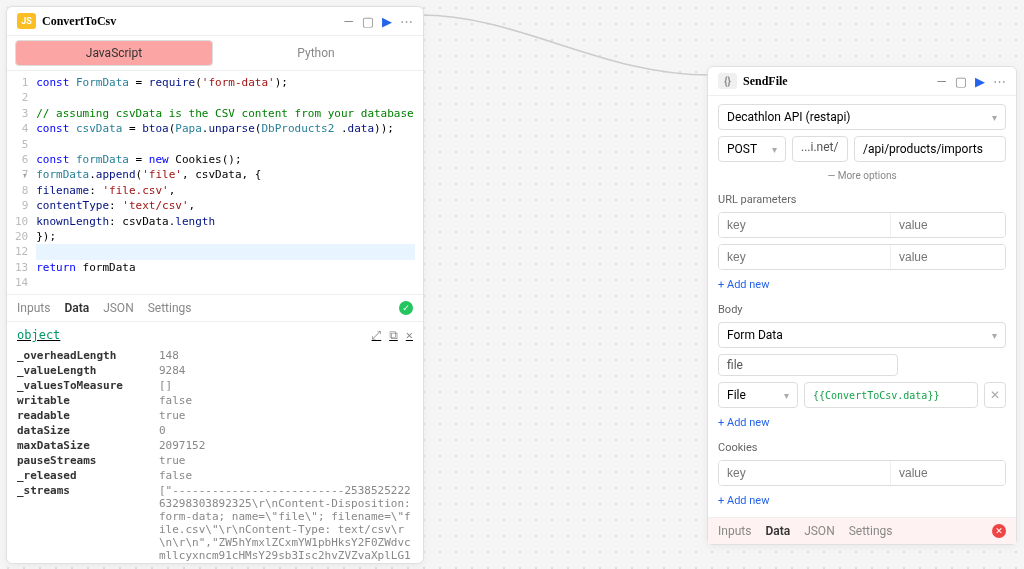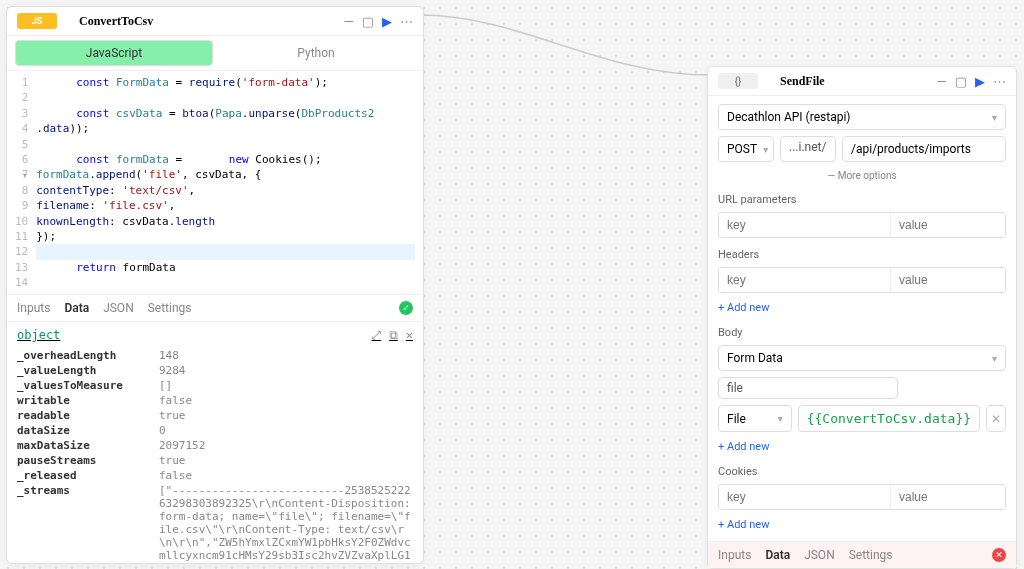--- a/index.html
+++ b/index.html
@@ -23,56 +23,56 @@
     display: flex;
     flex-direction: column;
   }
   .panel-header {
     display: flex;
     align-items: center;
     padding: 6px 10px;
     border-bottom: 1px solid #eee;
   }
   .panel-icon {
-    width: 40px; height: 16px;
+    width: 19px; height: 16px;
     background: #fbbf24;
     border-radius: 3px;
     display: flex; align-items: center; justify-content: center;
     font-size: 9px; font-weight: bold; color: #fff;
-    margin-right: 22px;
+    margin-right: 6px;
   }
   .panel-icon.send { background: #f0f0f0; color: #888; font-size: 10px; }
   .panel-title { font-weight: 600; flex: 1; font-family: Liberation Serif, serif; }
   .header-controls { display: flex; gap: 8px; align-items: center; }
   .header-controls span { color: #888; cursor: pointer; font-size: 13px; }
   .header-controls .play { color: #2563eb; }
   .lang-tabs { display: flex; padding: 4px 8px; gap: 4px; border-bottom: 1px solid #eee; }
   .lang-tab {
     flex: 1; text-align: center; padding: 5px;
     border-radius: 4px; color: #888; cursor: pointer;
     border: 1px solid transparent;
   }
-  .lang-tab.active { border: 1px solid #ddd; color: #333; background: #86efac; }
+  .lang-tab.active { border: 1px solid #ddd; color: #333; background: #fca5a5; }
   .code-area {
     display: flex;
     font-family: Menlo, Monaco, Consolas, monospace;
     font-size: 11px;
     line-height: 1.4;
     padding: 4px 0;
     min-height: 150px;
   }
   .gutter {
     text-align: right;
     color: #bbb;
     padding: 0 8px;
     user-select: none;
     min-width: 28px;
   }
   .code { flex: 1; padding-right: 8px; }
-  .code .kw { color: #0000ff; margin-left: 40px; }
+  .code .kw { color: #0000ff; }
   .code .const { color: #267f99; }
   .code .str { color: #a31515; }
   .code .prop { color: #001080; }
   .code .cmt { color: #008000; }
   .gutter-marker { color: #888; font-size: 9px; margin-right: -6px; }
   .highlight-line { background: #e8f4ff; display: block; width: 100%; }
   .bottom-tabs {
     display: flex; gap: 14px; padding: 6px 10px;
     border-top: 1px solid #eee;
     align-items: center;
@@ -132,21 +132,21 @@
   .add-link { color: #2563eb; font-size: 11px; cursor: pointer; padding: 2px 0; }
   .body-file-row { display: flex; gap: 6px; align-items: stretch; }
   .body-file-row .file-type {
     border: 1px solid #ddd; border-radius: 4px; padding: 5px 8px; width: 80px;
     display: flex; align-items: center; font-size: 12px;
   }
   .body-file-row .file-val {
     border: 1px solid #ddd; border-radius: 4px; padding: 5px 8px; flex: 1;
     display: flex; align-items: center;
   }
-  .expr { color: #16a34a; font-family: Menlo, monospace; font-size: 13px; }
+  .expr { color: #16a34a; font-family: Menlo, monospace; font-size: 10px; }
   .connector {
     position: absolute;
     pointer-events: none;
   }
   .static-label {
     border: 1px solid #ddd; border-radius: 4px; padding: 3px 8px;
     font-size: 12px; color: #555;
   }
   .file-type .chev { margin-left: auto; color: #aaa; font-size: 10px; }
 </style>
@@ -178,34 +178,35 @@
       <div>1</div>
         <div>2</div>
         <div>3</div>
         <div>4</div>
         <div>5</div>
         <div>6</div>
       <div><span class="gutter-marker">▾</span>7</div>
       <div>8</div>
         <div>9</div>
         <div>10</div>
-        <div>11</div>
+        <div>20</div>
         <div>12</div>
         <div>13</div>
         <div>14</div>
     </div>
     <div class="code">
       <div><span class="kw">const</span><span class="const"> FormData</span><span> = </span><span class="prop">require</span><span>(</span><span class="str">'form-data'</span><span>);</span></div>
       <div>&nbsp;</div>
+      <div><span class="cmt">// assuming csvData is the CSV content from your database</span></div>
       <div><span class="kw">const</span><span class="const"> csvData</span><span> = </span><span class="prop">btoa</span><span>(</span><span class="const">Papa</span><span>.</span><span class="prop">unparse</span><span>(</span><span class="const">DbProducts2</span><span> .</span><span class="prop">data</span><span>));</span></div>
       <div>&nbsp;</div>
       <div><span class="kw">const</span><span class="const"> formData</span><span> = </span><span class="kw">new</span><span> Cookies();</span></div>
       <div><span class="const">formData</span><span>.</span><span class="prop">append</span><span>(</span><span class="str">'file'</span><span>, csvData, {</span></div>
+      <div><span class="prop">    filename</span><span>: </span><span class="str">'file.csv'</span><span>,</span></div>
       <div><span class="prop">    contentType</span><span>: </span><span class="str">'text/csv'</span><span>,</span></div>
-      <div><span class="prop">    filename</span><span>: </span><span class="str">'file.csv'</span><span>,</span></div>
       <div><span class="prop">    knownLength</span><span>: csvData.</span><span class="prop">length</span></div>
       <div><span>});</span></div>
       <div class="highlight-line">&nbsp;</div>
       <div><span class="kw">return</span><span> formData</span></div>
       <div>&nbsp;</div>
     </div>
   </div>
 
   <div class="bottom-tabs">
     <span>Inputs</span>
@@ -280,39 +281,38 @@
       <span>⋯</span>
     </div>
   </div>
 
   <div class="config-body">
     <div class="select-box">
       <span>Decathlon API (restapi)</span>
       <span class="chev">▾</span>
     </div>
     <div class="row">
-      <div class="select-box" style="width:56px;">
+      <div class="select-box" style="width:68px;">
         <span>POST</span>
         <span class="chev">▾</span>
       </div>
       <div class="static-label" style="width:56px; overflow:hidden; white-space:nowrap;">...i.net/</div>
       <div class="input-box" style="flex:1;">
         <span>/api/products/imports</span>
       </div>
     </div>
     <div class="more-opts">— <span>More options</span></div>
 
     <div class="section-label">URL parameters</div>
     <div class="kv-input-row">
       <input class="k" placeholder="key" style="">
       <input class="v" placeholder="value" style="">
 
     </div>
 
-    <div class="section-label">Headers</div>
     <div class="kv-input-row">
       <input class="k" placeholder="key" style="">
       <input class="v" placeholder="value" style="">
 
     </div>
     <div class="add-link">+ Add new</div>
 
     <div class="section-label">Body</div>
     <div class="select-box">
       <span>Form Data</span>

